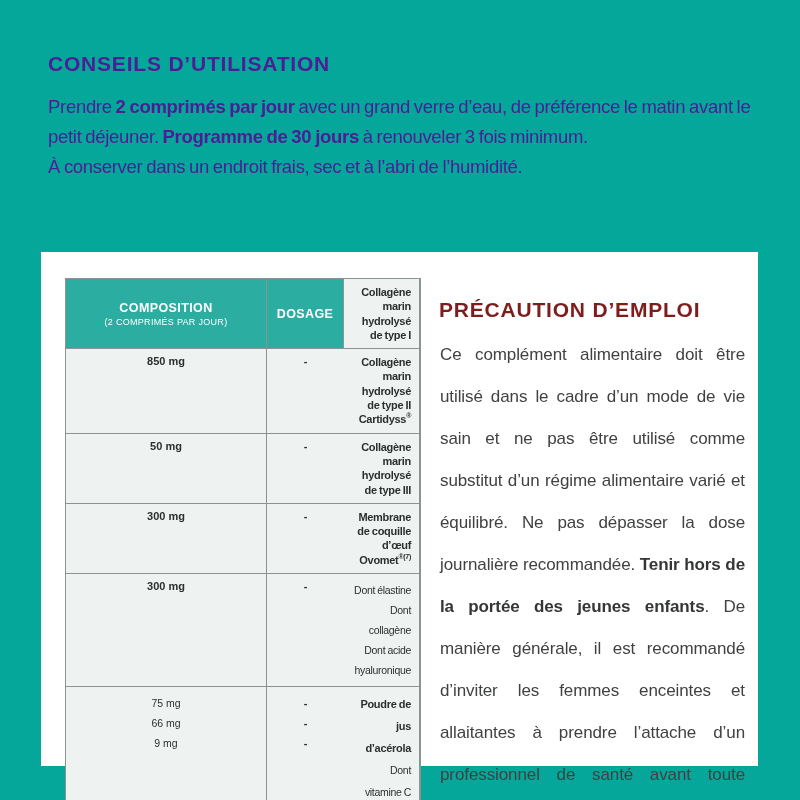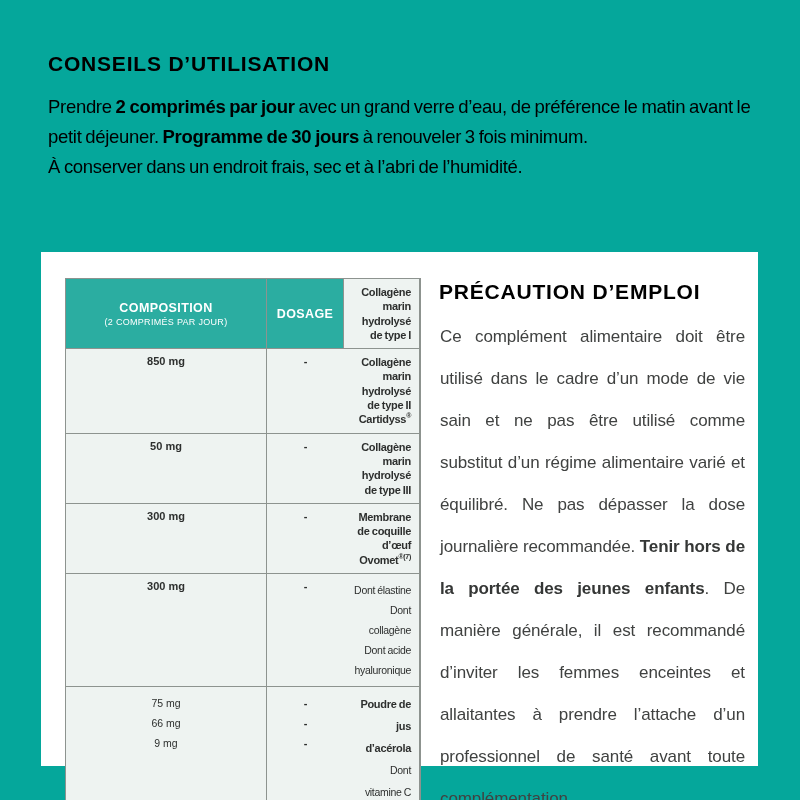--- a/index.html
+++ b/index.html
@@ -3,21 +3,21 @@
 <meta charset="utf-8">
 <style>
   * { box-sizing: border-box; }
   html, body { width: 800px; height: 800px; margin: 0; overflow: hidden; }
   body {
     background: #05a79b;
     font-family: "Liberation Sans", sans-serif;
     position: relative;
   }
   
-  .top { padding: 52px 36px 0 48px; color: #000000; }
+  .top { padding: 52px 36px 0 48px; color: #4c1d95; }
   .top-title {
     margin: 0 0 16px 0;
     font-size: 21px; font-weight: 700; letter-spacing: 0.8px;
   }
   .top-p {
     margin: 0; width: 716px;
     font-size: 18.5px; line-height: 30px;
     letter-spacing: -0.3px; word-spacing: -1px;
   }
   .top-p b { font-weight: 700; }
@@ -58,21 +58,21 @@
     letter-spacing: -0.3px; word-spacing: -0.5px; line-height: 1.3;
   }
   .val { font-weight: 700; font-size: 11px; text-align: center; }
   .it { font-weight: 400; font-size: 10.5px; }
   .ln { line-height: 20px; }
   .ln2 { line-height: 22px; }
   sup.rsup { font-size: 7px; line-height: 0; vertical-align: super; }
   
   .prec { width: 307px; color: #404241; }
   .prec-title {
-    margin: 2px 0 12px 0; color: #000000;
+    margin: 20px 0 12px 0; color: #7f1d1d;
     font-size: 21px; font-weight: 700; letter-spacing: 0.8px;
   }
   .prec-p {
     margin: 1px; font-size: 17px; line-height: 42px;
     text-align: justify; letter-spacing: -0.1px;
   }
   .prec-p b { font-weight: 700; color: #353736; }
 </style>
 </head>
 <body>

